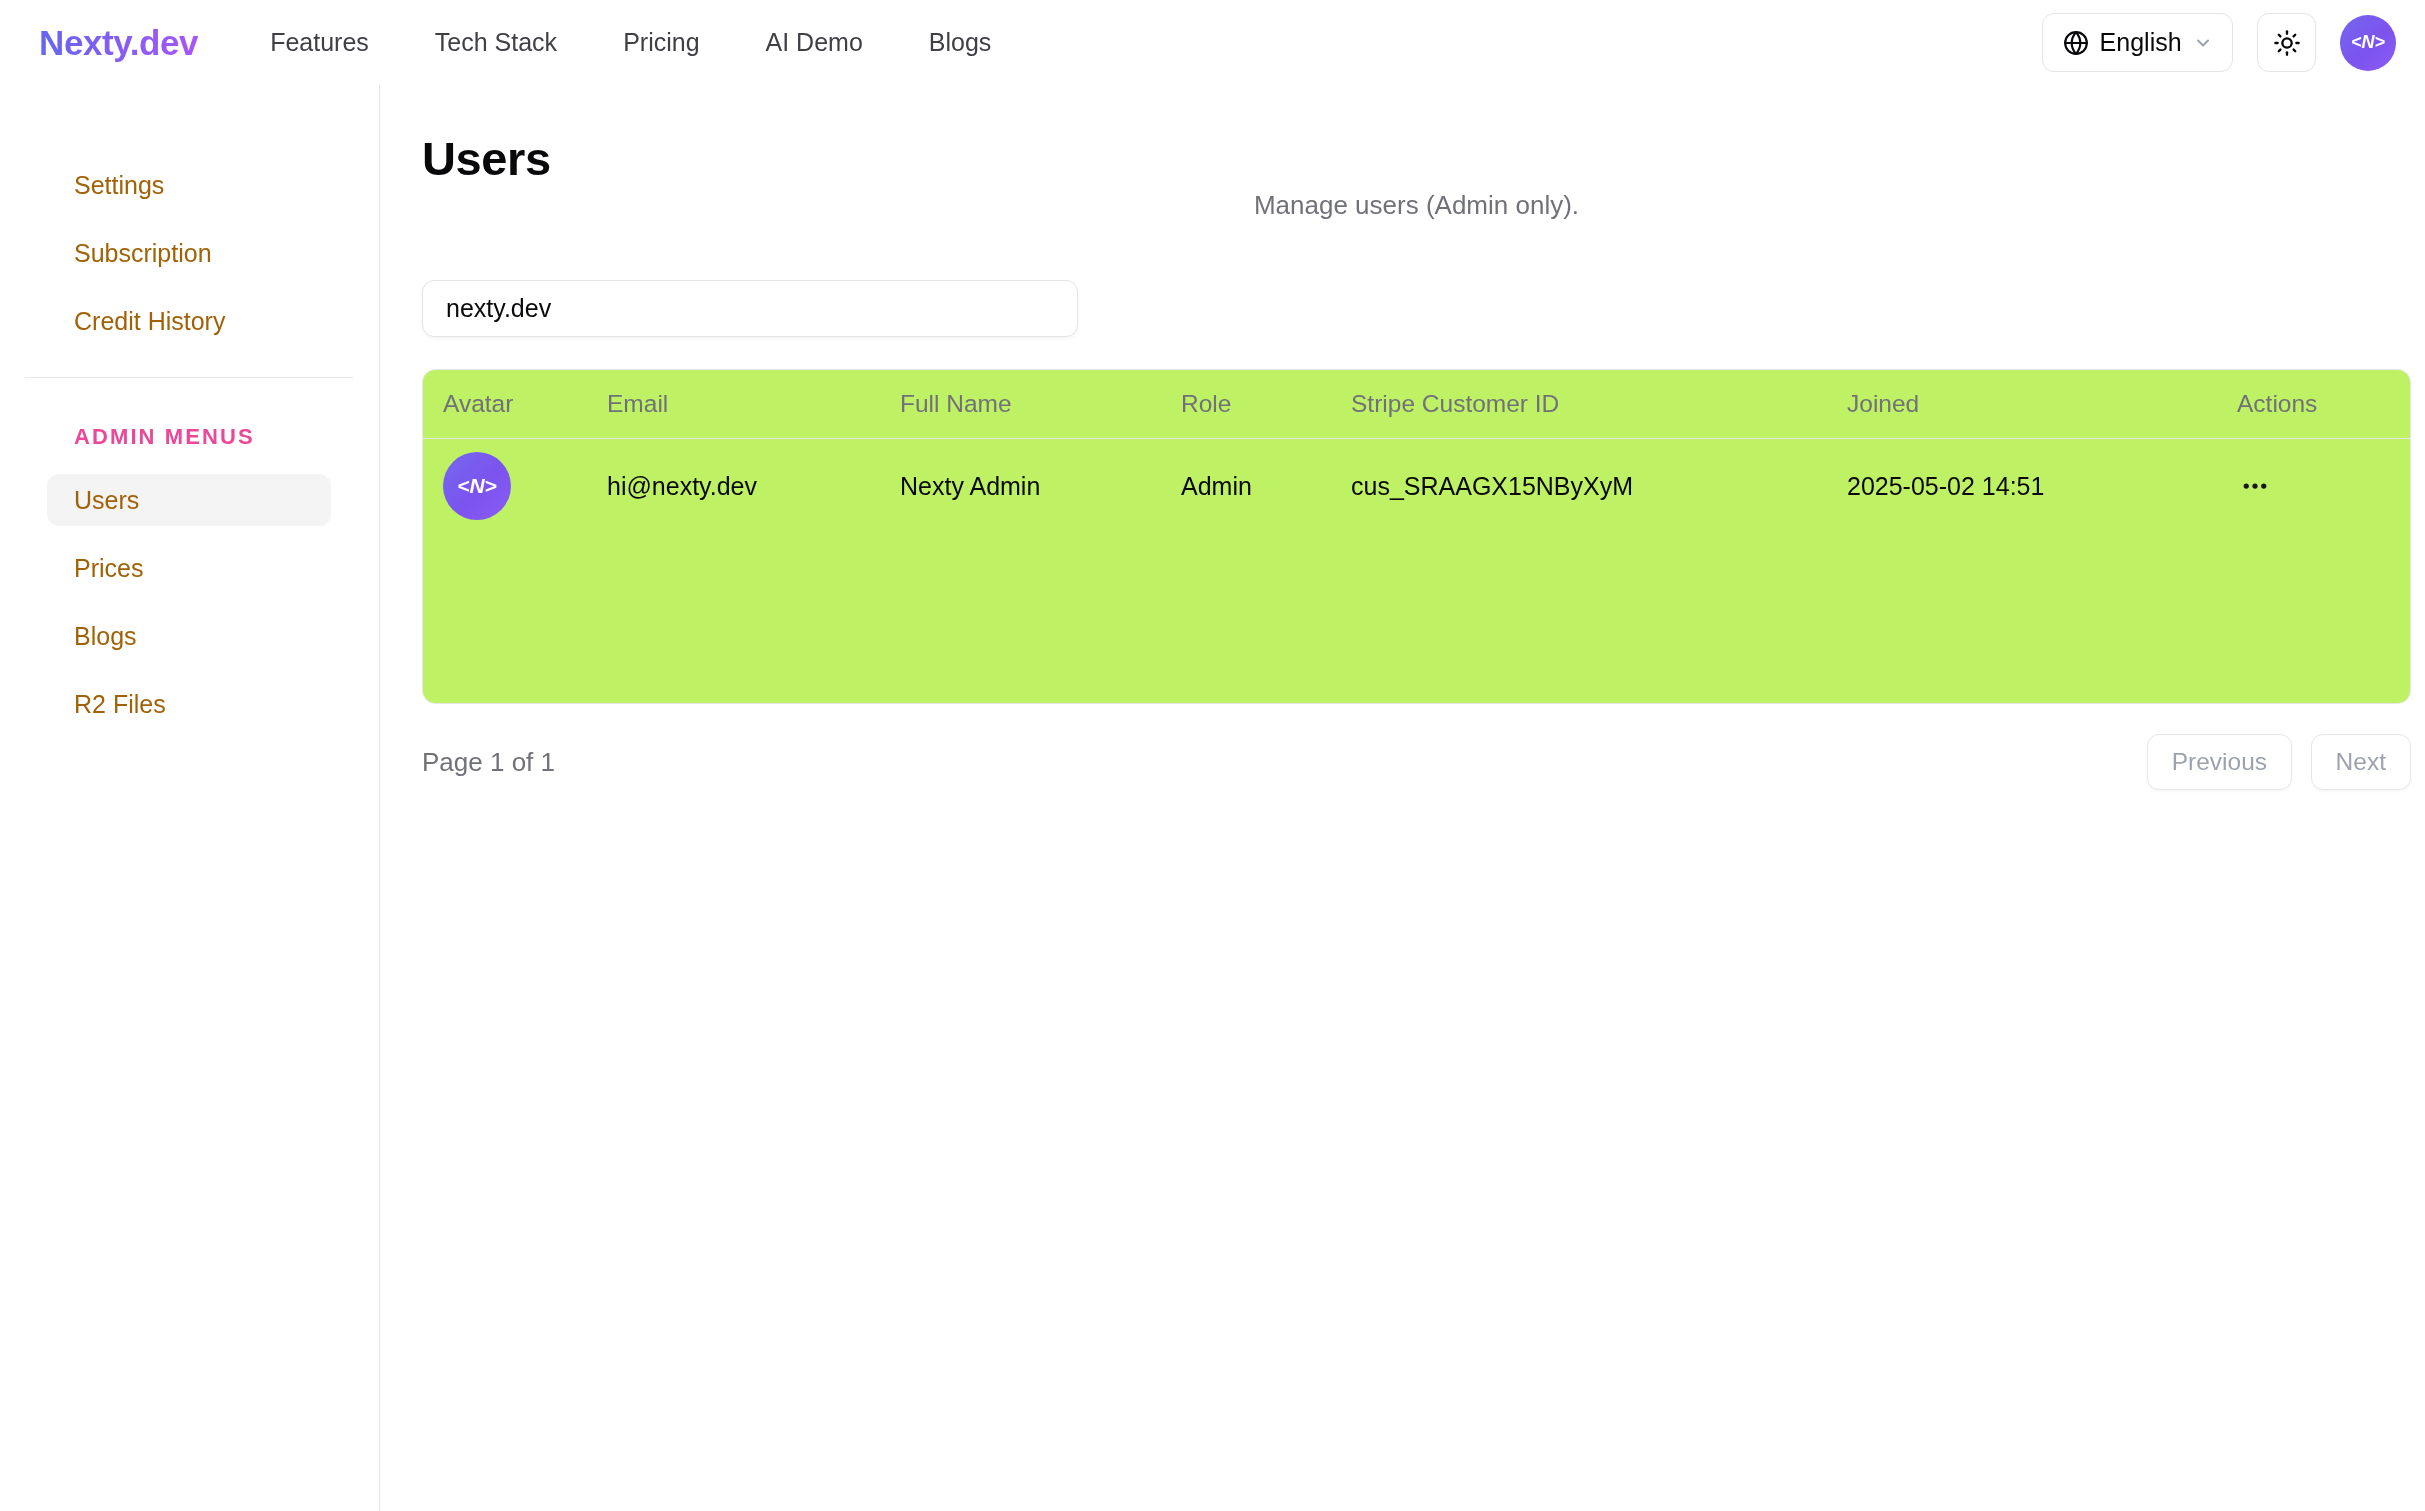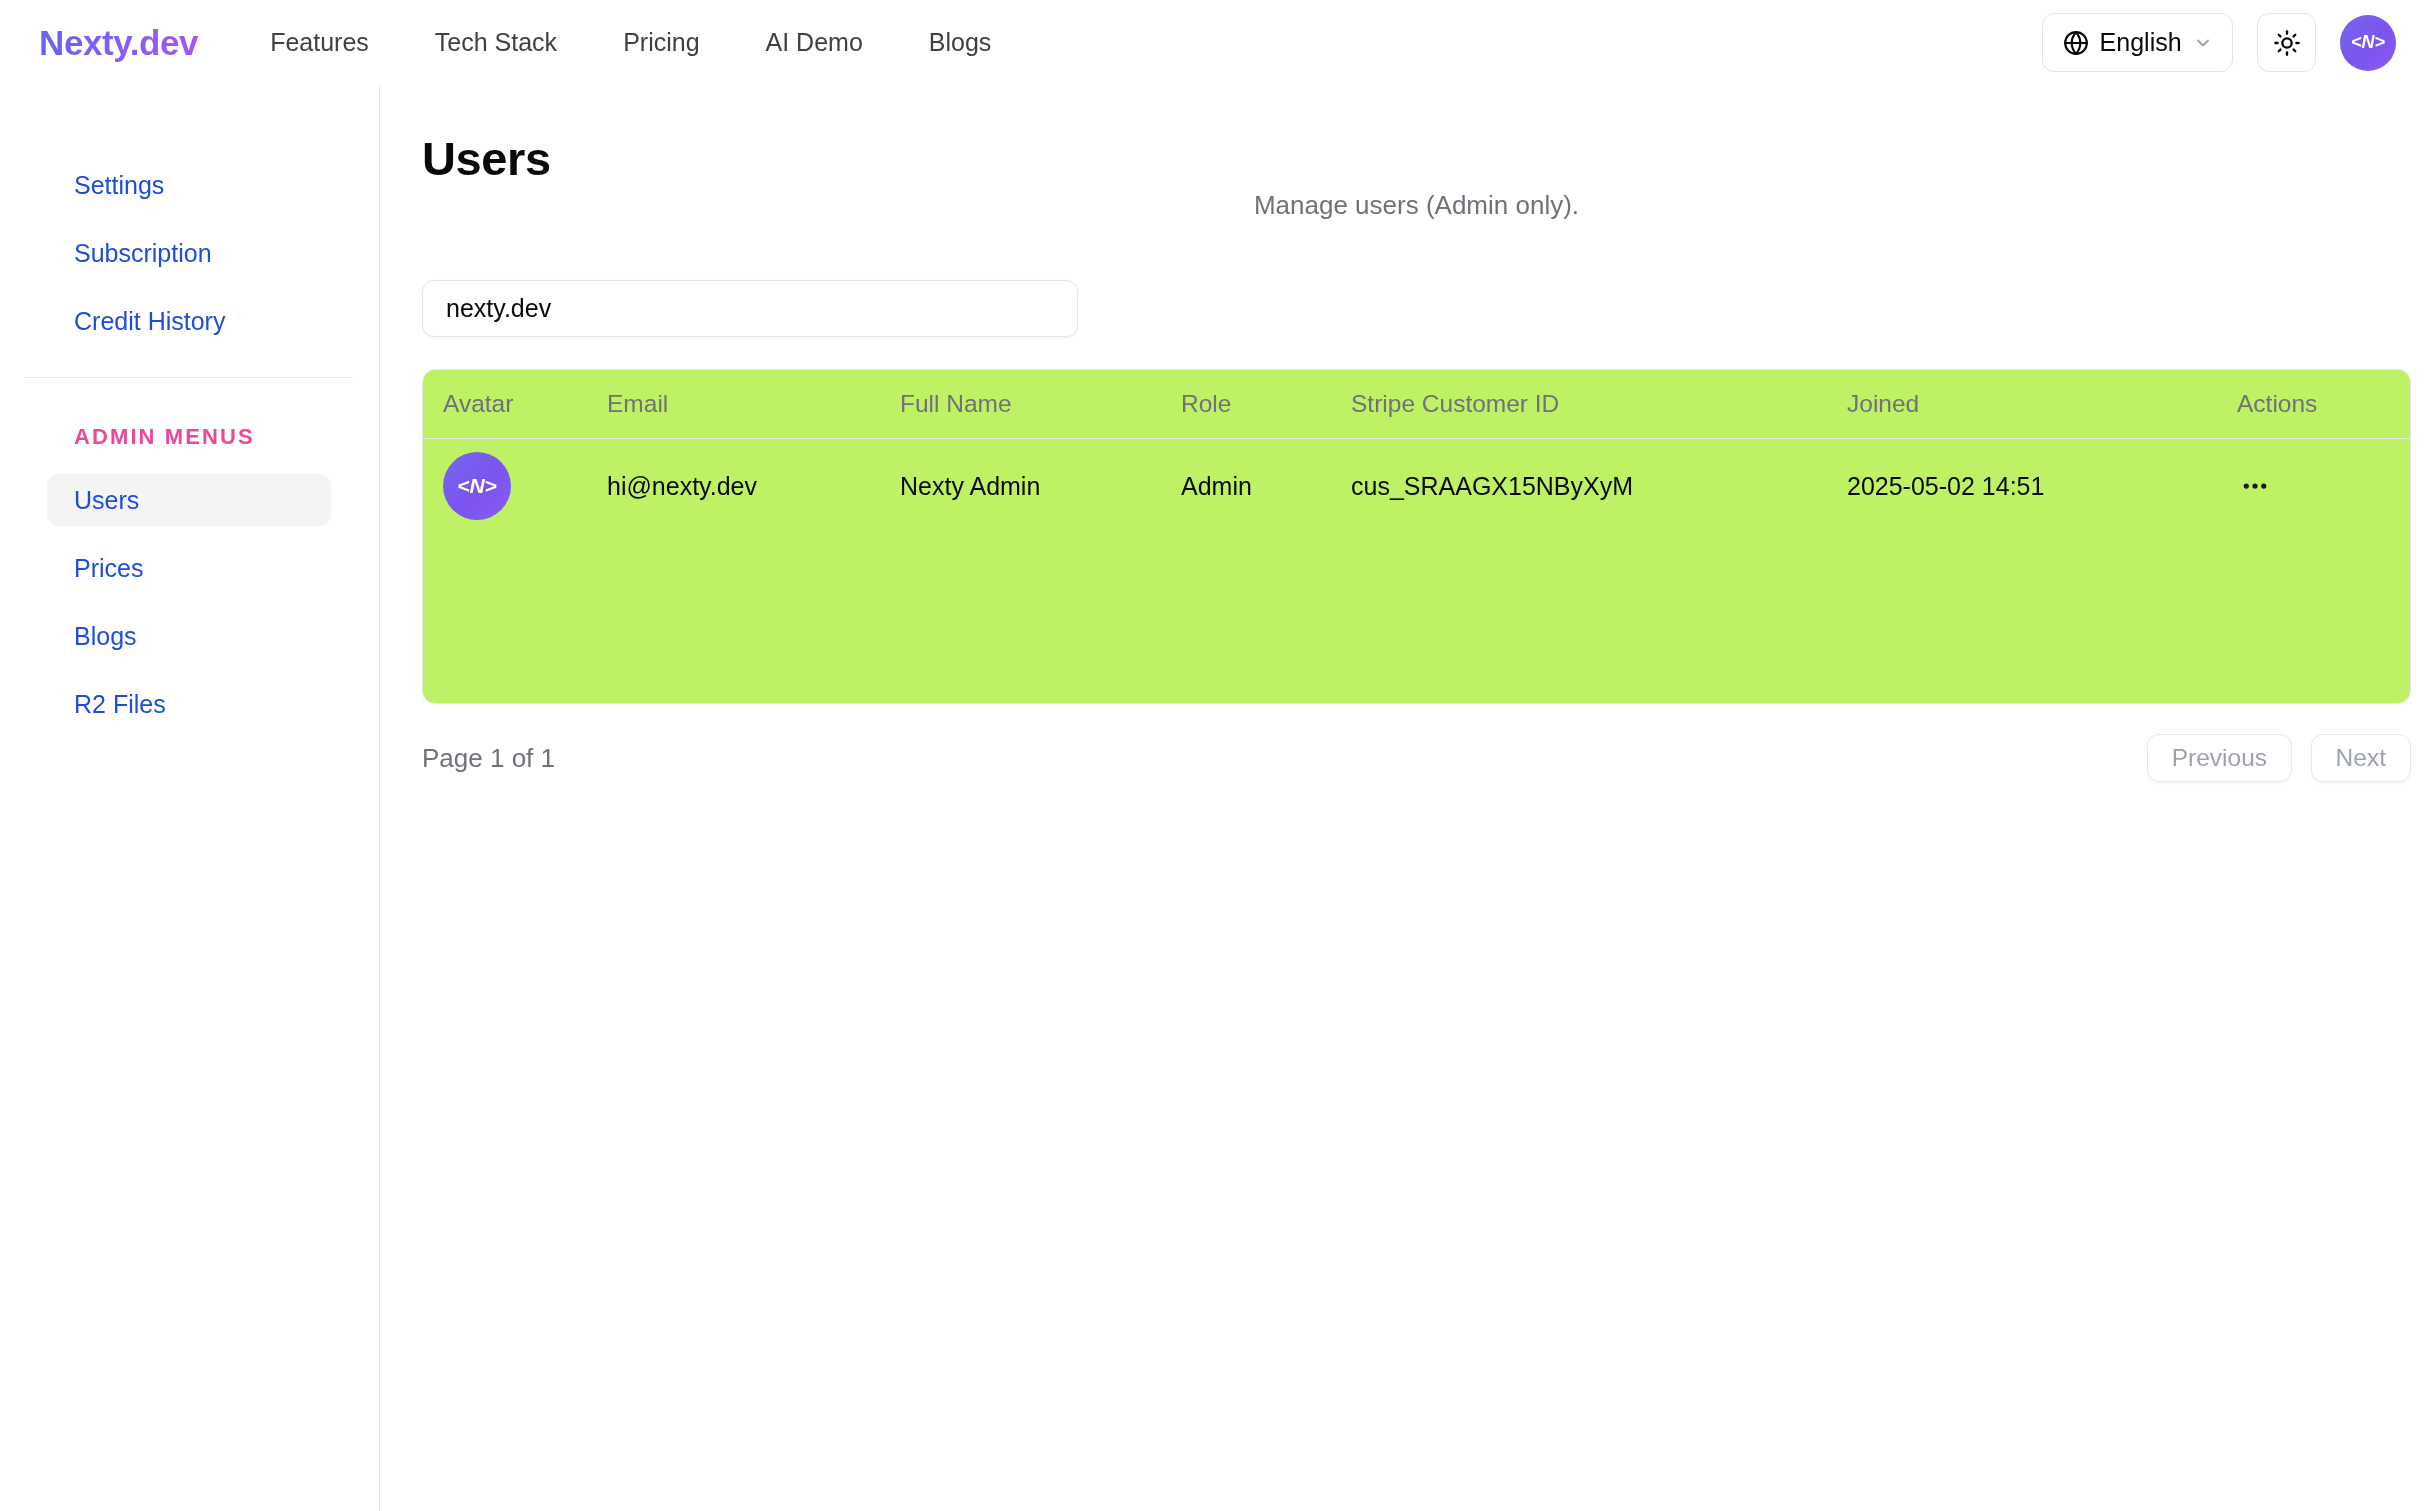--- a/index.html
+++ b/index.html
@@ -95,21 +95,21 @@
     padding: 74px 48px 0 47px;
   }
   .side-item {
     height: 52px;
     display: flex;
     align-items: center;
     padding: 0 27px;
     margin-bottom: 16px;
     border-radius: 12px;
     font-size: 25px;
-    color: #1d4ed8;
+    color: #a16207;
     cursor: pointer;
     white-space: nowrap;
   }
   .side-item.active { background: #f4f4f5; font-weight: 500; }
   .side-divider {
     border: none;
     border-top: 1.7px solid #e5e7eb;
     margin: 30px -22px 0;
   }
   .section-label {
@@ -214,21 +214,21 @@
     display: flex;
     align-items: center;
     margin-top: 30px;
   }
   .page-info {
     flex: 1;
     font-size: 26px;
     color: #71717a;
   }
   .pager-btn {
-    height: 48px;
+    height: 56px;
     padding: 0 24px;
     margin-left: 18.6px;
     background: #fff;
     border: 1.7px solid #e5e7eb;
     border-radius: 12px;
     font-size: 24.5px;
     font-weight: 500;
     color: #9ca3af;
     cursor: pointer;
     font-family: inherit;

